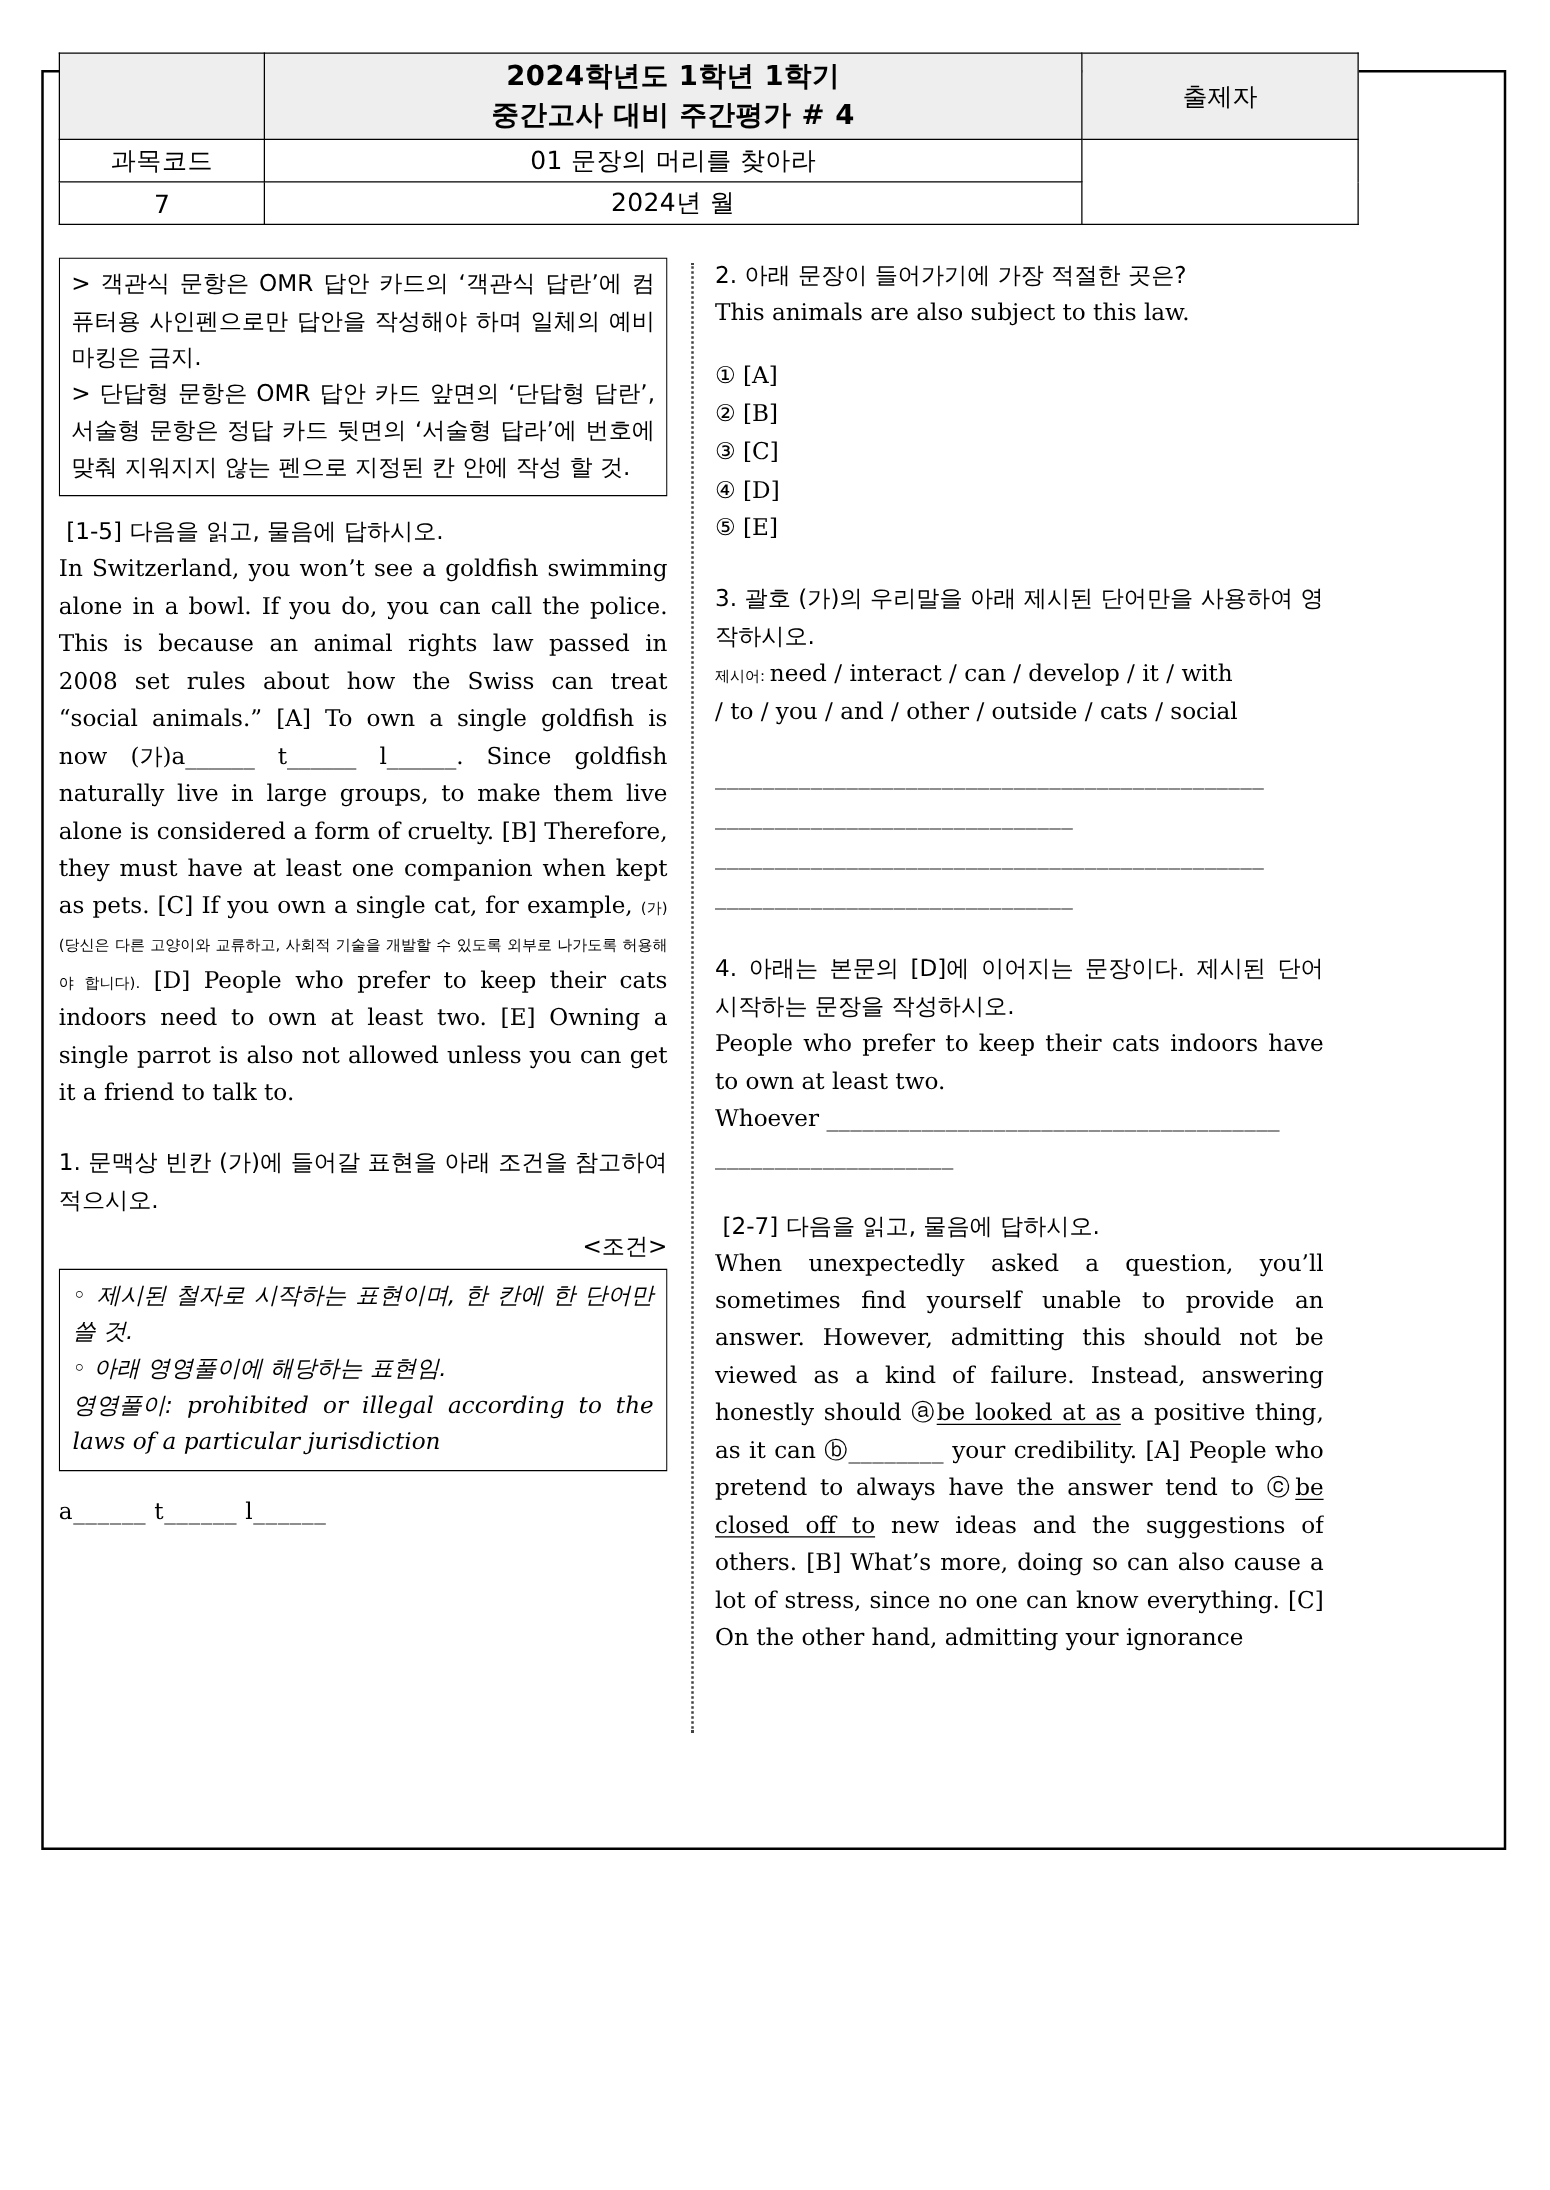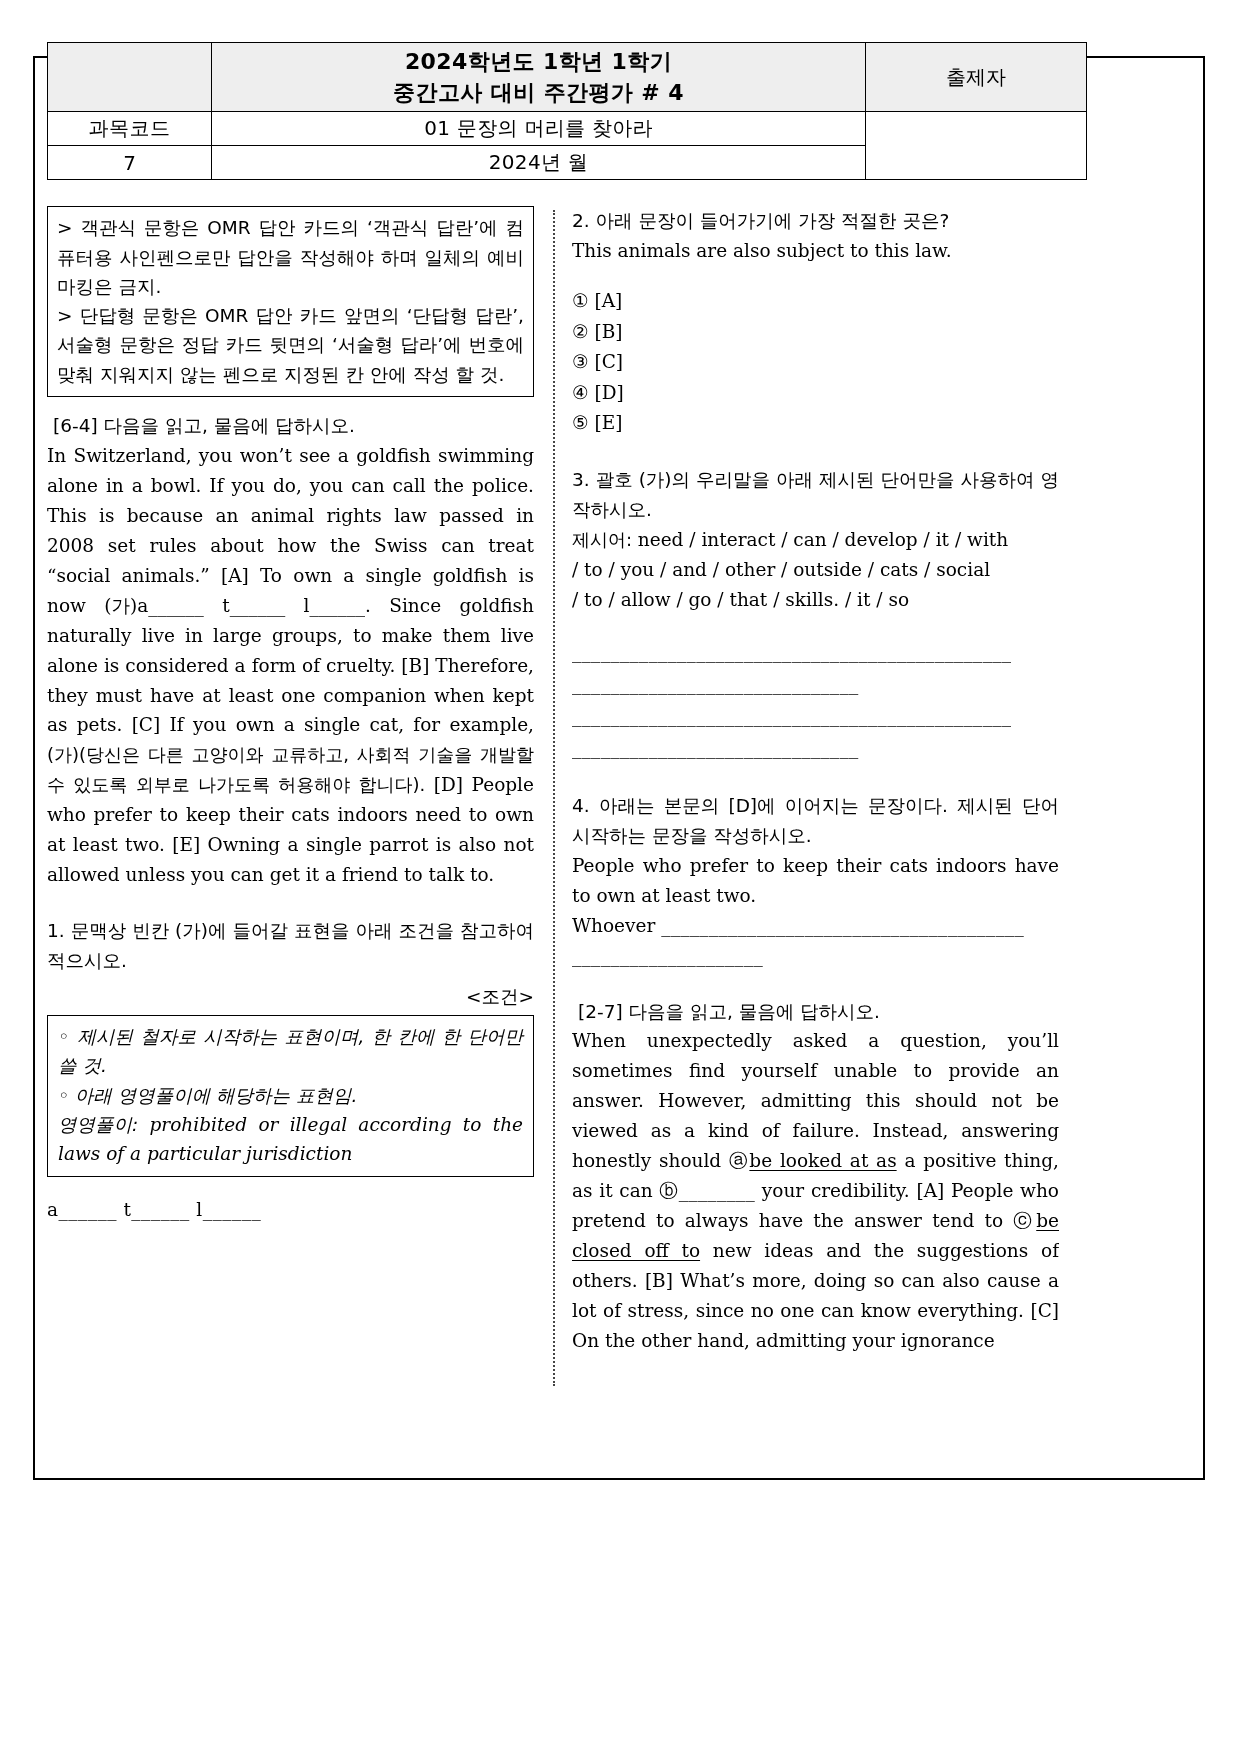--- a/index.html
+++ b/index.html
@@ -77,21 +77,21 @@
     left: 506px;
     top: 4px;
     width: 0;
     height: 1176px;
     border-left: 2px dotted #444;
   }
 
   
   .ko {
     font-family: "DejaVu Sans", "Liberation Sans", sans-serif;
-    font-size: 18px;
+    font-size: 12px;
     line-height: 1.62;
   }
   .en {
     font-family: "DejaVu Serif", "Liberation Serif", serif;
     font-size: 18.5px;
     line-height: 1.62;
   }
   .justify { text-align: justify; text-align-last: left; }
 
   
@@ -233,21 +233,21 @@
 
     <div class="col col-left">
 
       <div class="notice-box">
         <div class="notice-line">&gt; 객관식 문항은 OMR 답안 카드의 ‘객관식 답란’에 컴퓨터용 사인펜으로만 답안을 작성해야 하며 일체의 예비마킹은 금지.</div>
         <div class="notice-line">&gt; 단답형 문항은 OMR 답안 카드 앞면의 ‘단답형 답란’, 서술형 문항은 정답 카드 뒷면의 ‘서술형 답라’에 번호에 맞춰 지워지지 않는 펜으로 지정된 칸 안에 작성 할 것.</div>
       </div>
 
       <div class="gap"></div>
 
-      <div class="passage-intro">[6-4] 다음을 읽고, 물음에 답하시오.</div>
+      <div class="passage-intro">[1-5] 다음을 읽고, 물음에 답하시오.</div>
 
       <div class="en justify"><span>In Switzerland, you won’t see a goldfish swimming alone in a bowl. If you do, you can call the police. This is because an animal rights law passed in 2008 set rules about how the Swiss can treat “social animals.” [A] To own a single goldfish is now (가)a______ t______ l______. Since goldfish naturally live in large groups, to make them live alone is considered a form of cruelty. [B] Therefore, they must have at least one companion when kept as pets. [C] If you own a single cat, for example, </span><span class="ko">(가)(당신은 다른 고양이와 교류하고, 사회적 기술을 개발할 수 있도록 외부로 나가도록 허용해야 합니다).</span><span> [D] People who prefer to keep their cats indoors need to own at least two. [E] Owning a single parrot is also not allowed unless you can get it a friend to talk to.</span></div>
 
       <div class="gap-lg"></div>
 
       <div class="q-prompt">1. 문맥상 빈칸 (가)에 들어갈 표현을 아래 조건을 참고하여 적으시오.</div>
 
       <div class="cond-head">&lt;조건&gt;</div>
 
       <div class="cond-box">
@@ -273,21 +273,20 @@
         <div class="choice">⑤ [E]</div>
       </div>
 
       <div class="gap-lg"></div>
 
       <div class="q-prompt">3. 괄호 (가)의 우리말을 아래 제시된 단어만을 사용하여 영작하시오.</div>
 
       <div class="en">
         <div><span class="ko">제시어: </span><span>need / interact / can / develop / it / with</span></div>
         <div>/ to / you / and / other / outside / cats / social</div>
-        <div>/ to / allow / go / that / skills. / it / so</div>
       </div>
 
       <div class="answer-lines">
         <div class="mono-blank">______________________________________________</div>
         <div class="mono-blank">______________________________</div>
         <div class="mono-blank">______________________________________________</div>
         <div class="mono-blank">______________________________</div>
       </div>
 
       <div class="gap-lg"></div>

